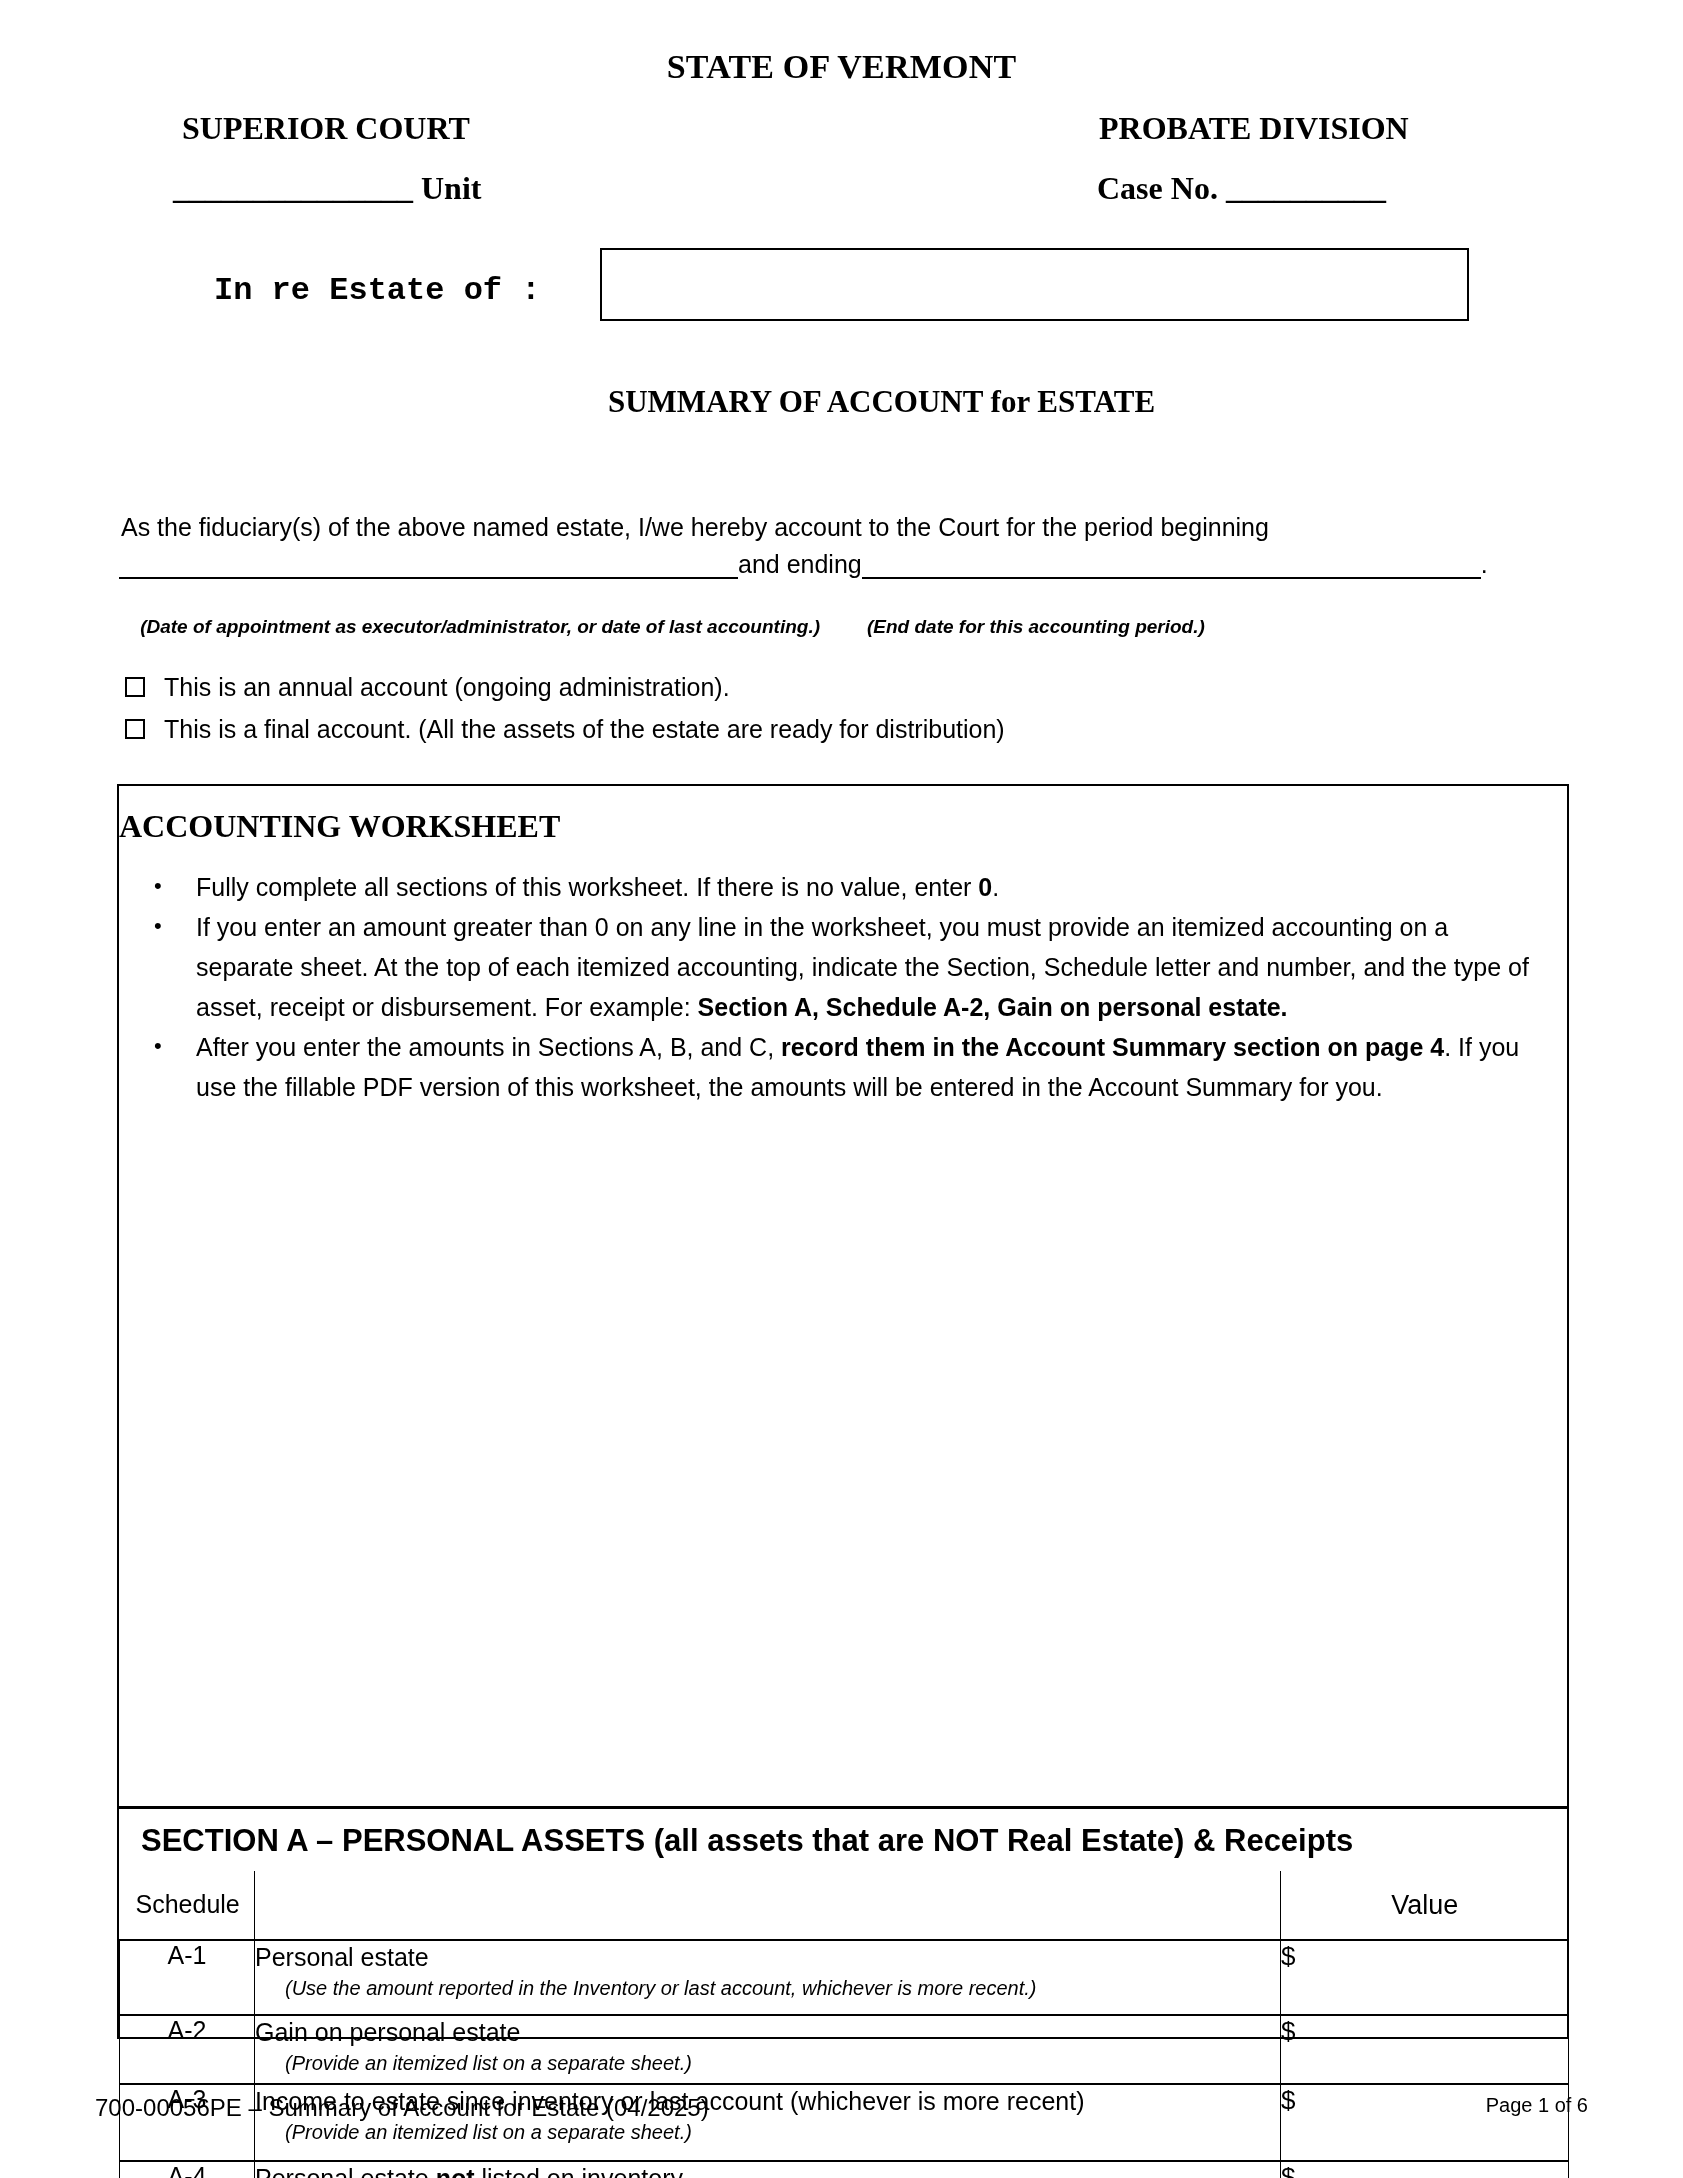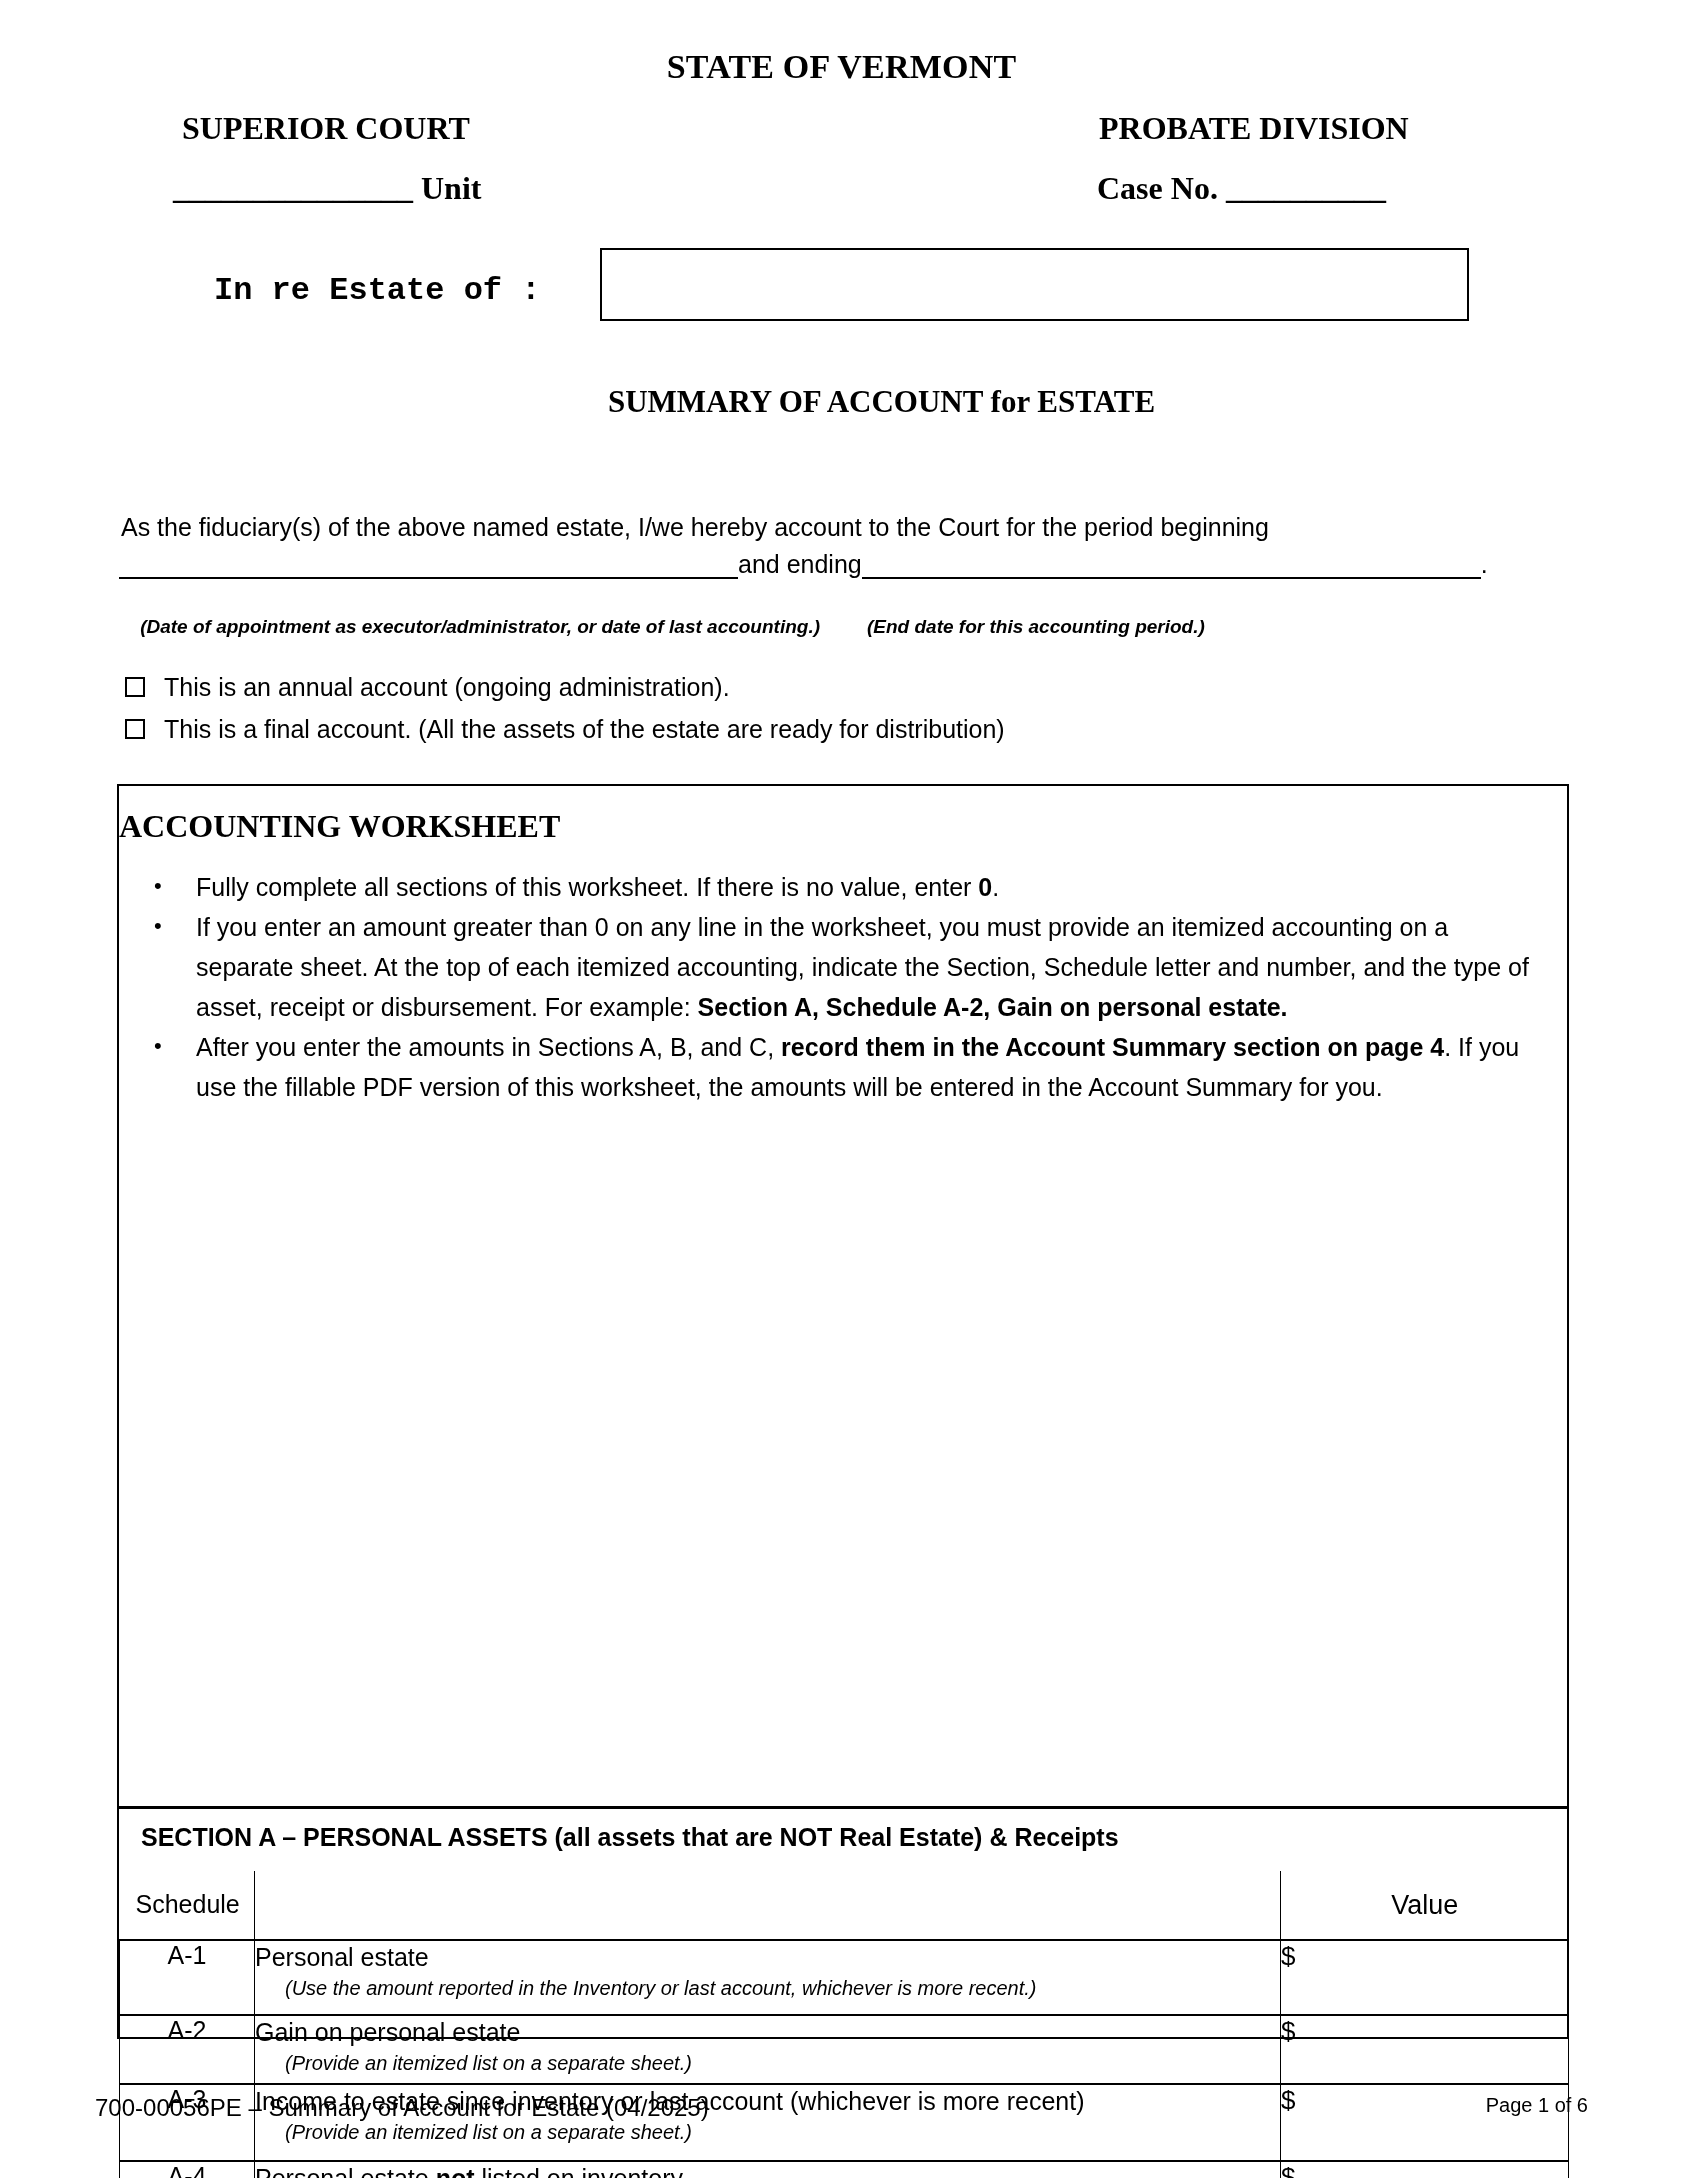--- a/index.html
+++ b/index.html
@@ -200,21 +200,21 @@
 
   
   .sec-strip {
     position: absolute;
     left: 0;
     top: 1020px;
     width: 100%;
     border-top: 3px solid #000;
     box-sizing: border-box;
     padding: 14px 0 14px 22px;
-    font-size: 25px;
+    font-size: 31px;
     font-weight: bold;
   }
 
   
   .tbl {
     position: absolute;
     left: 0;
     top: 1085px;
     width: 100%;
     border-collapse: collapse;

